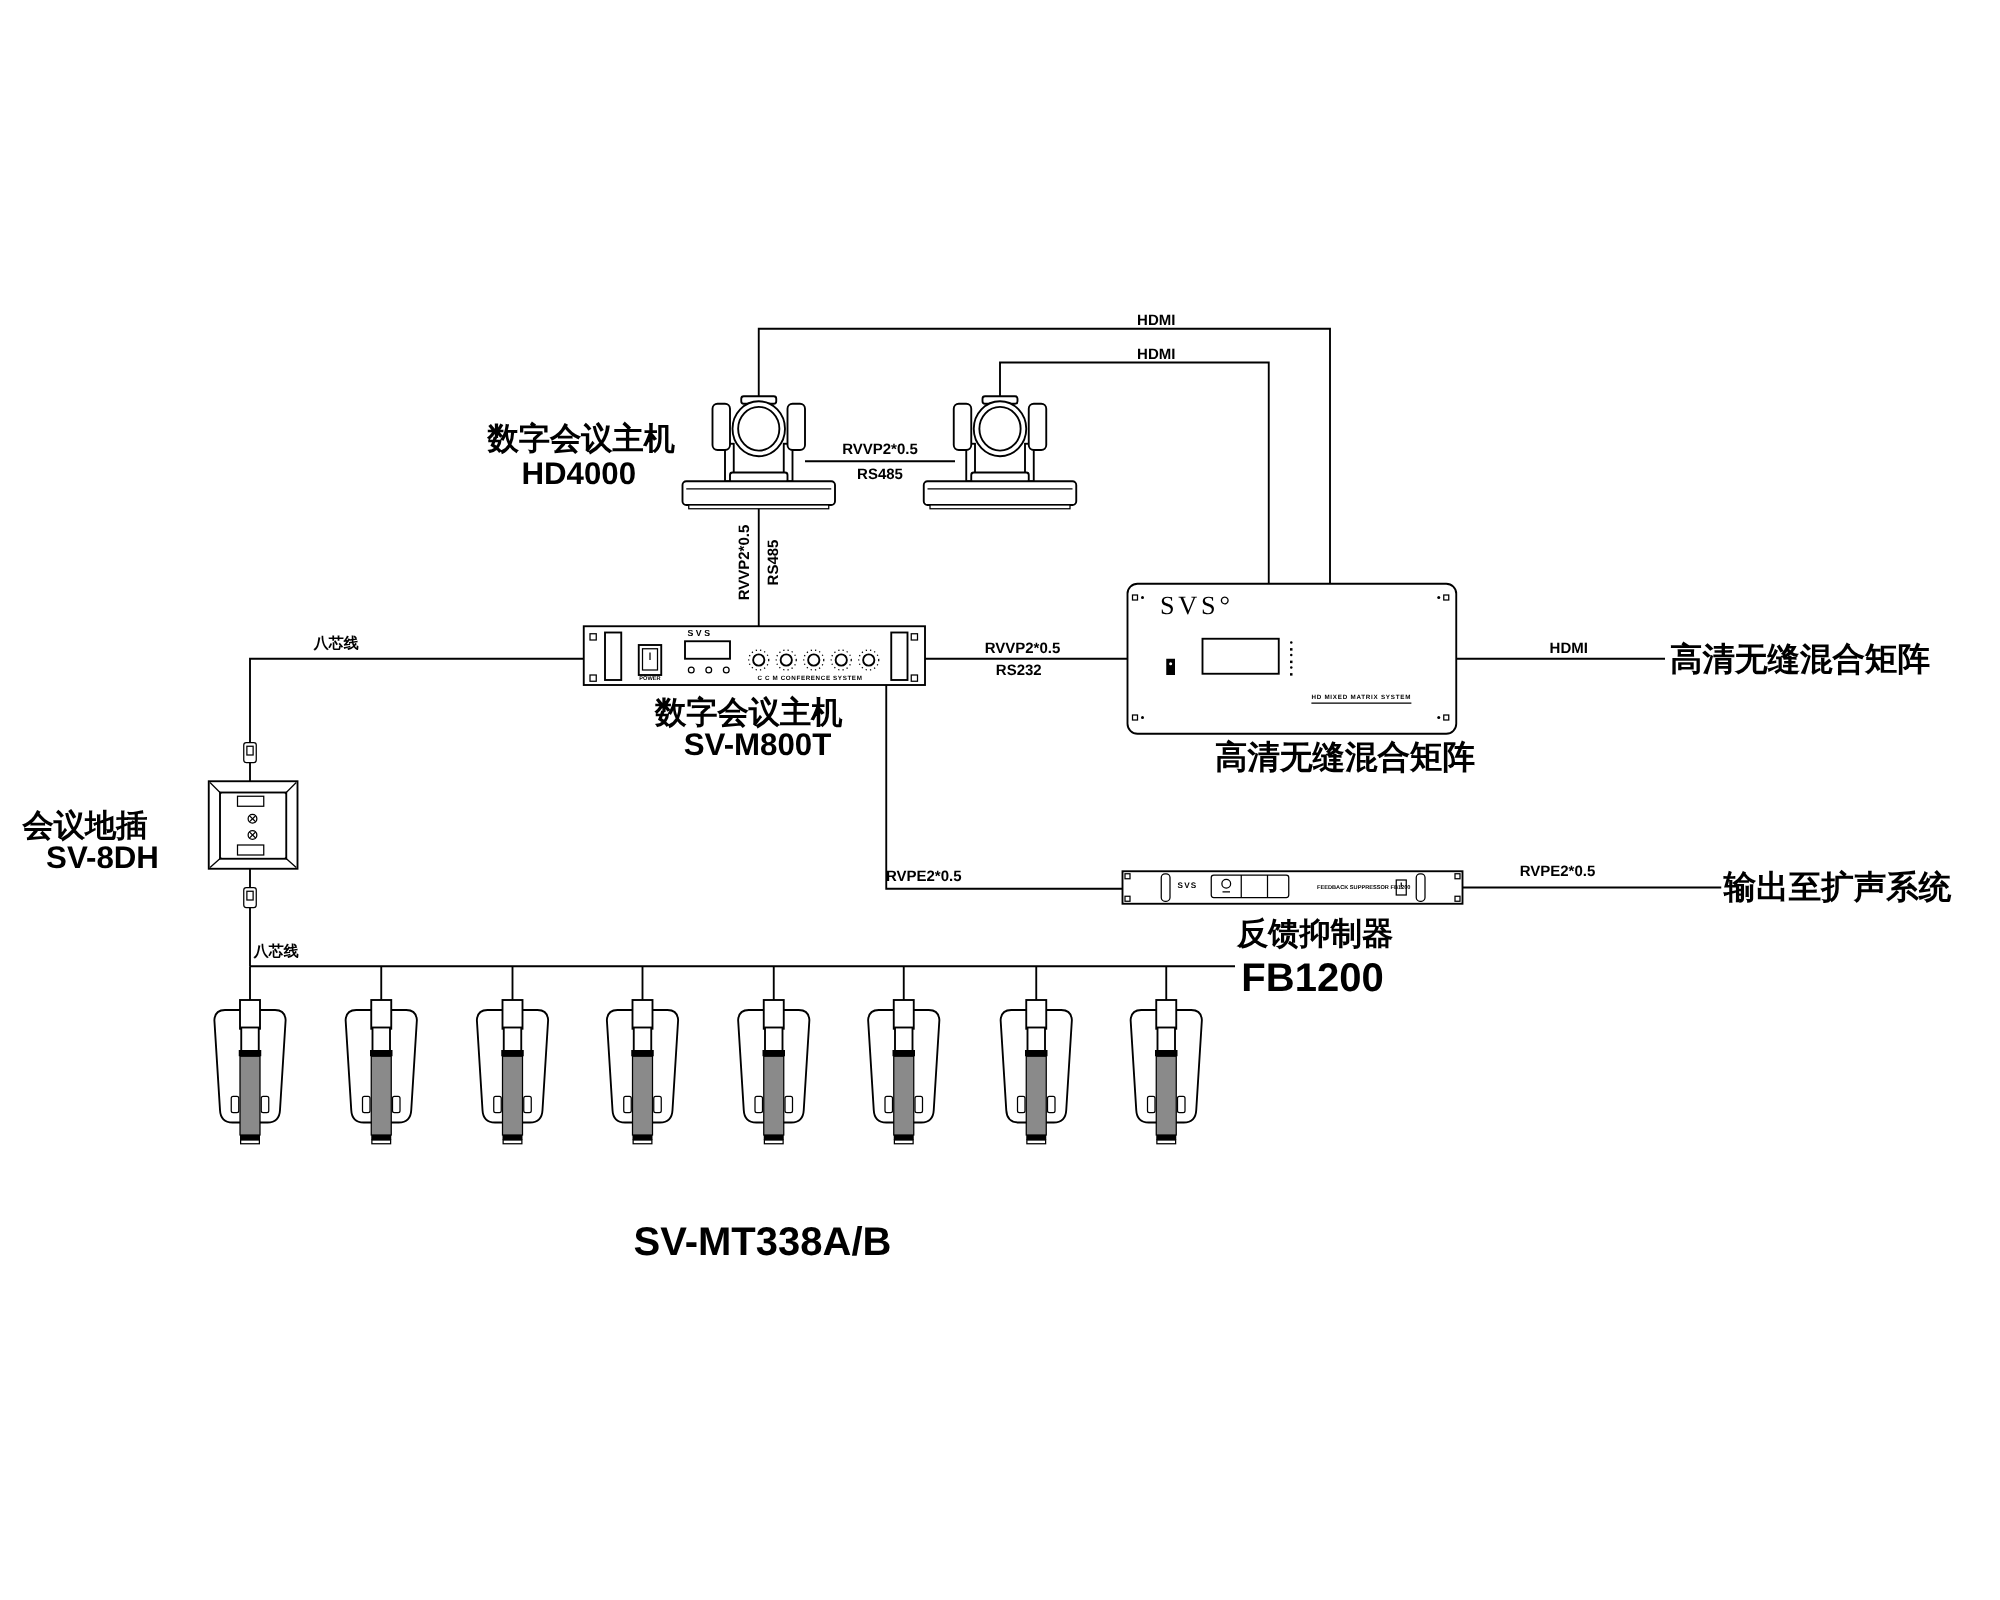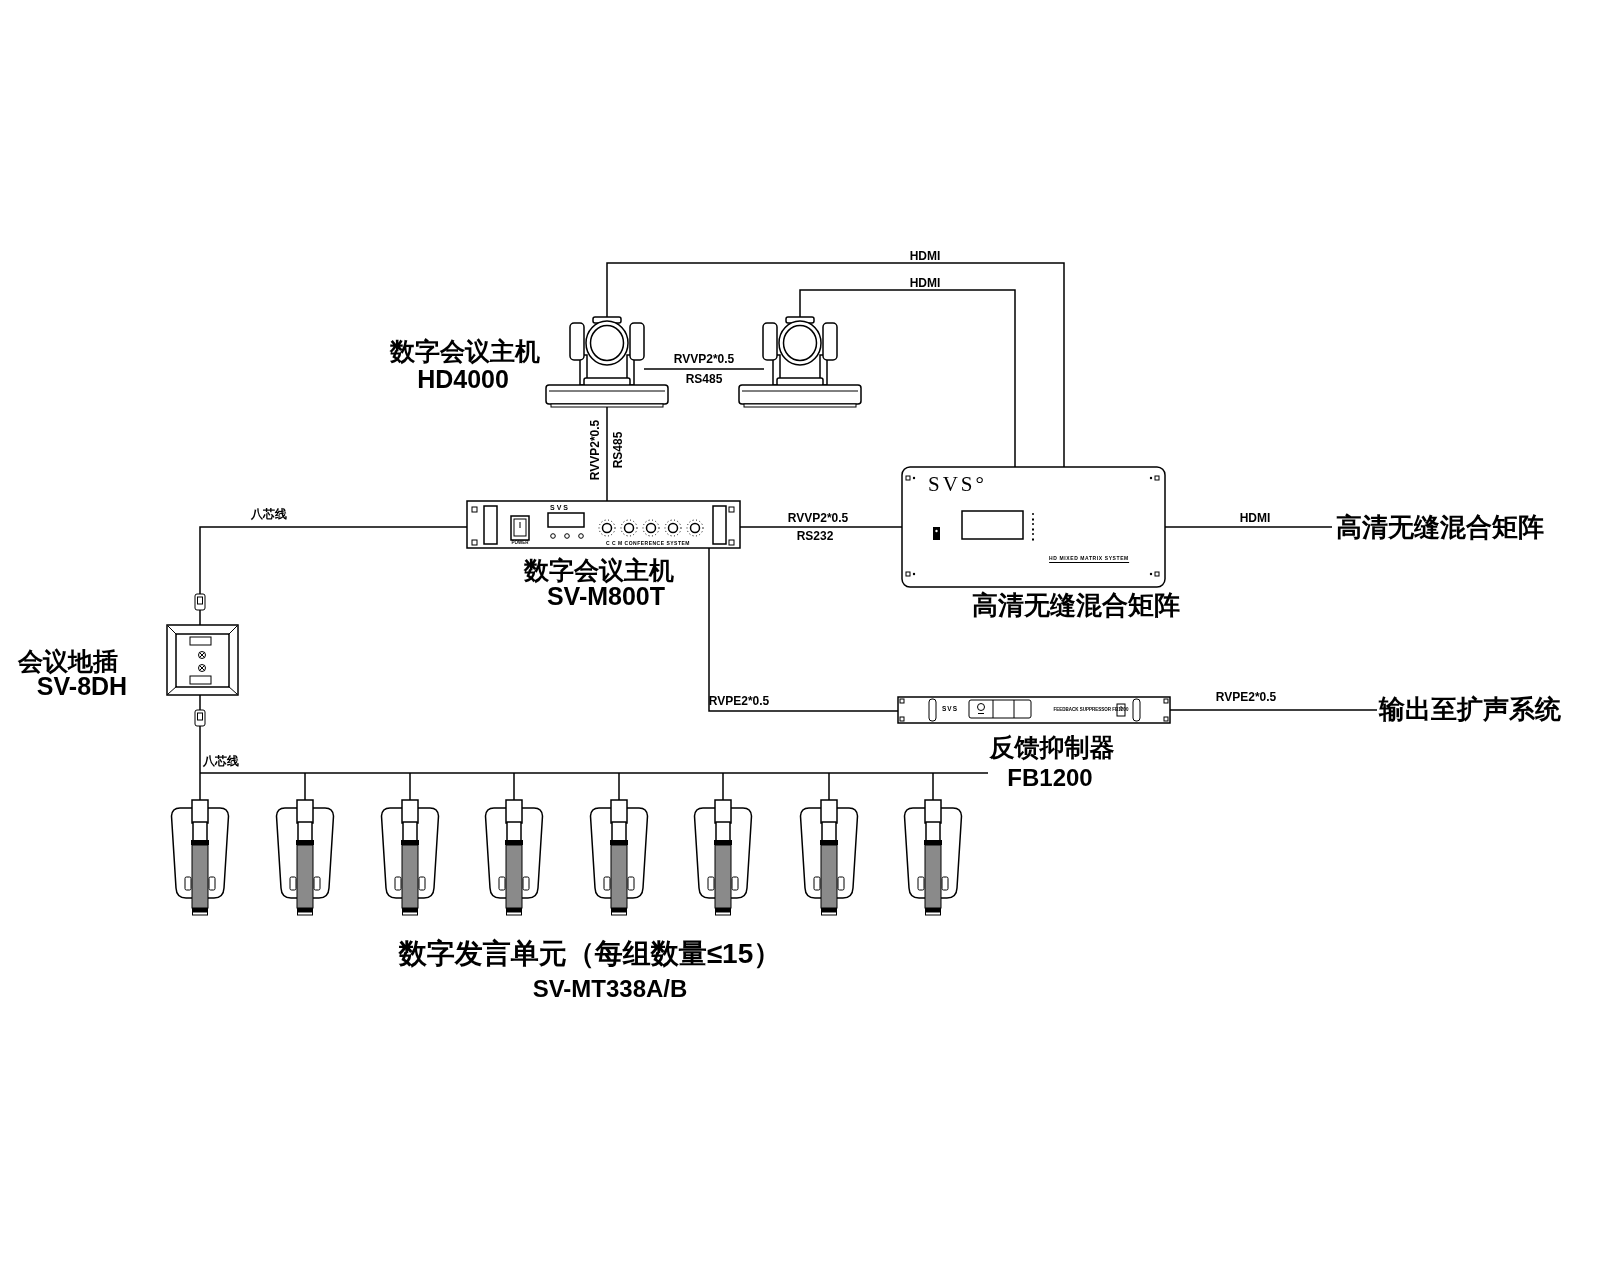--- a/index.html
+++ b/index.html
@@ -10,21 +10,21 @@
   .dev{fill:#fff;stroke:var(--line);stroke-width:1.5;}
   .devfill{fill:var(--line);stroke:none;}
   .micbar{fill:var(--mic-gray);stroke:var(--line);stroke-width:1;}
   .wire{fill:none;stroke:var(--line);stroke-width:1.5;}
   .thin{stroke-width:1;}
   .halo{fill:none;stroke:var(--line);stroke-width:1;stroke-dasharray:1 2.5;}
   .lbl{position:absolute;color:#000;white-space:nowrap;line-height:1;font-weight:700;}
   .ctr{transform:translateX(-50%);}
   .cn{font-size:25px;}
   .cn-big{font-size:28px;}
-  .model{font-size:24px;}
+  .model{font-size:32px;}
   .out{font-size:26px;}
   .cable{font-size:12px;}
   .cable-cn{font-size:12px;}
   .vert{transform:translate(-50%,-50%) rotate(-90deg);}
   .tiny{font-weight:700;}
   .brand-serif{font-family:"Liberation Serif",serif;font-weight:400;letter-spacing:3px;font-size:21px;}
   .underl{border-bottom:1px solid #000;padding-bottom:1px;}
 </style>
 </head>
 <body>
@@ -189,21 +189,20 @@
 
   <div class="lbl ctr cn" style="left:465px;top:339px;">数字会议主机</div>
   <div class="lbl ctr cn" style="left:463px;top:367px;">HD4000</div>
   <div class="lbl ctr cn" style="left:599px;top:558px;">数字会议主机</div>
   <div class="lbl ctr cn" style="left:606px;top:584px;">SV-M800T</div>
   <div class="lbl ctr out" style="left:1076px;top:592px;">高清无缝混合矩阵</div>
   <div class="lbl ctr cn" style="left:68px;top:649px;">会议地插</div>
   <div class="lbl ctr cn" style="left:82px;top:674px;text-align:center;">SV-8DH</div>
   <div class="lbl ctr cn" style="left:1052px;top:735px;">反馈抑制器</div>
   <div class="lbl ctr model" style="left:1050px;top:766px;">FB1200</div>
-  <div class="lbl ctr cn-big" style="left:590px;top:940px;">数字发言单元（每组数量≤15）</div>
   <div class="lbl ctr model" style="left:610px;top:977px;">SV-MT338A/B</div>
   <div class="lbl out" style="left:1336px;top:514px;">高清无缝混合矩阵</div>
   <div class="lbl out" style="left:1379px;top:696px;">输出至扩声系统</div>
 
   <div class="lbl ctr cable" style="left:925px;top:250px;">HDMI</div>
   <div class="lbl ctr cable" style="left:925px;top:277px;">HDMI</div>
   <div class="lbl ctr cable" style="left:704px;top:353px;">RVVP2*0.5</div>
   <div class="lbl ctr cable" style="left:704px;top:373px;">RS485</div>
   <div class="lbl vert cable" style="left:595px;top:450px;">RVVP2*0.5</div>
   <div class="lbl vert cable" style="left:618px;top:450px;">RS485</div>

